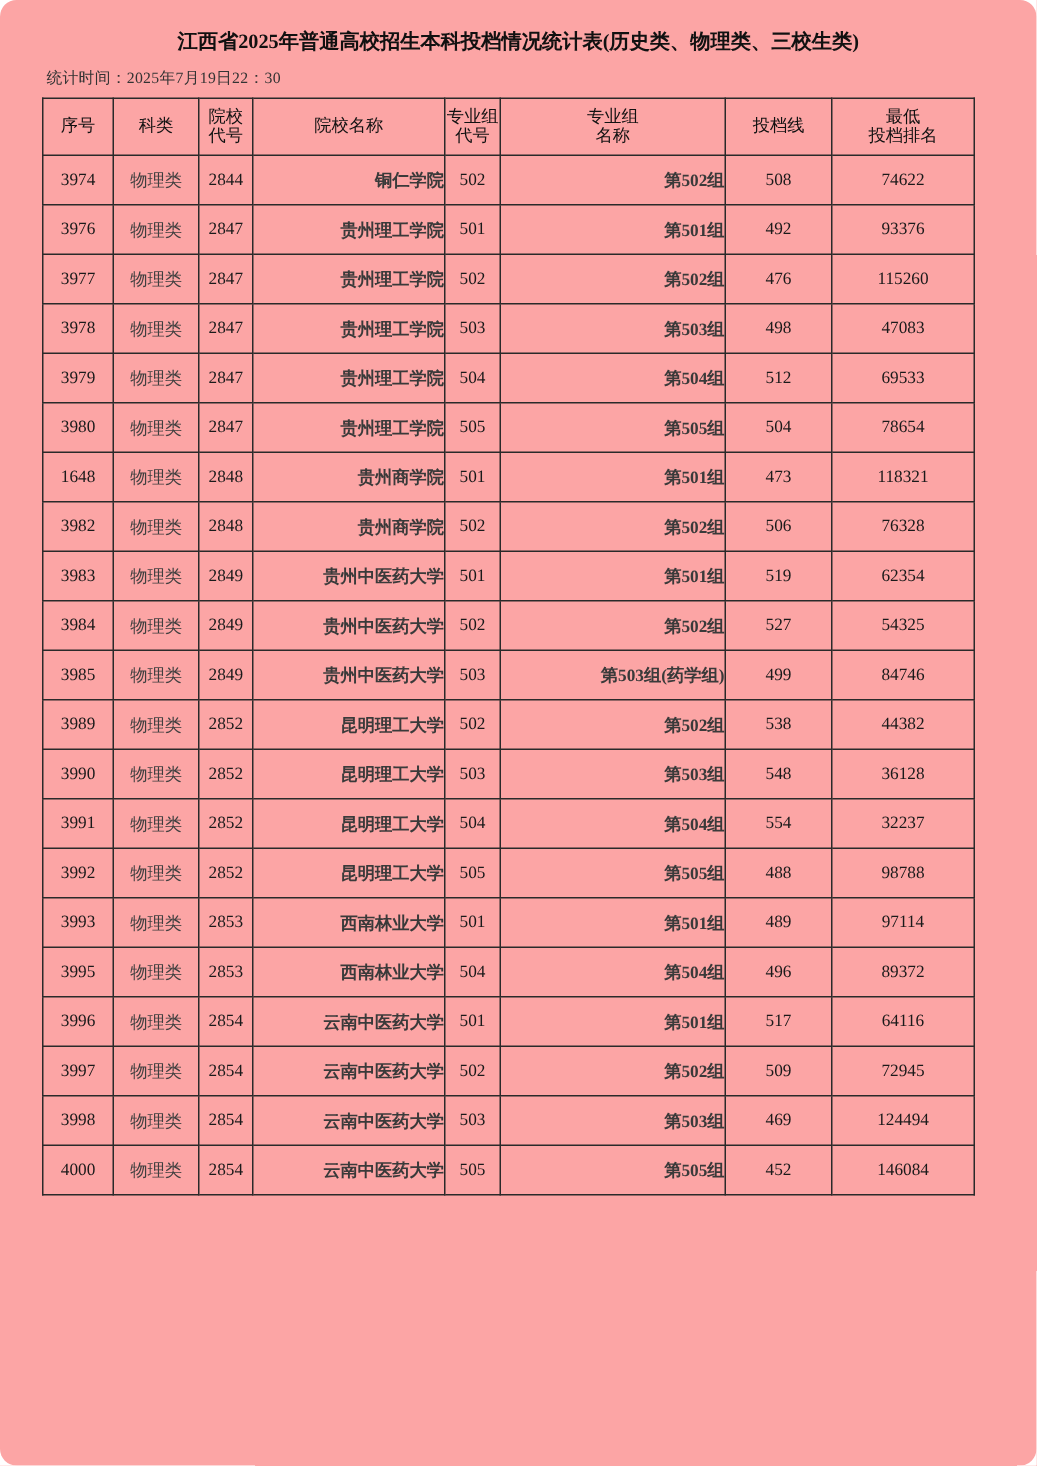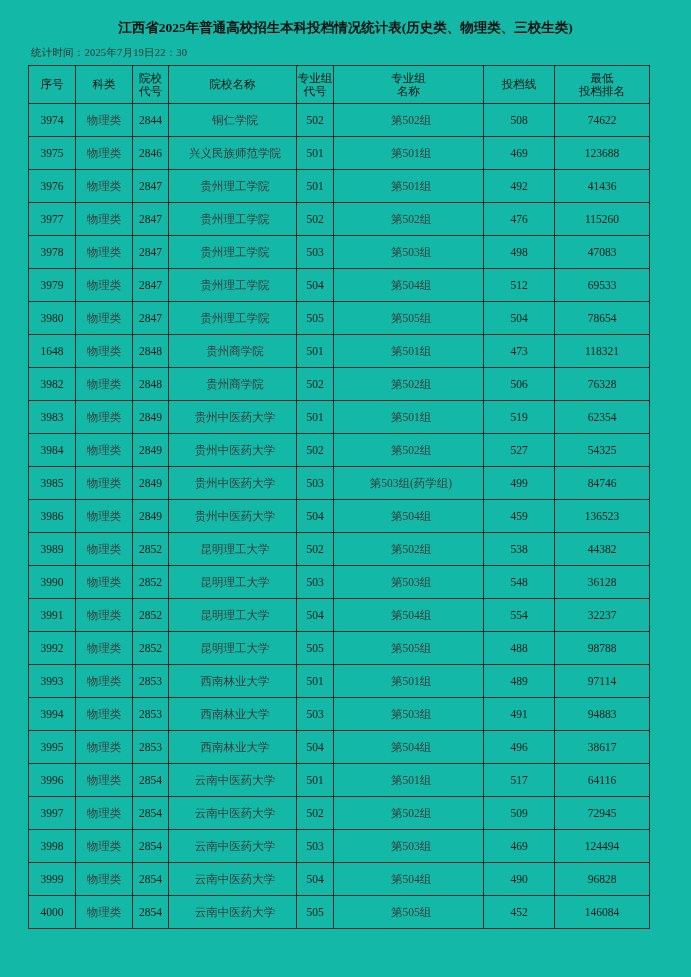--- a/index.html
+++ b/index.html
@@ -12,21 +12,22 @@
     height: 977px;
     font-family: "Liberation Serif", "DejaVu Serif", serif;
     color: #1a1a1a;
     overflow: hidden;
     position: relative;
   }
   .page {
     width: 691px;
     height: 977px;
     position: relative;
-    background: #14b8a6;
+    background: #fca5a5;
+    border-radius: 11px;
   }
   .doc-title {
     text-align: center;
     font-size: 13.5px;
     font-weight: bold;
     letter-spacing: 0px;
     padding-top: 18px;
     line-height: 20px;
     color: #111;
   }
@@ -64,23 +65,24 @@
     display: block;
   }
   tbody td {
     height: 32px;
     font-size: 11.5px;
     text-align: center;
     color: #1a1a1a;
   }
   tbody td.c-name,
   tbody td.g-name {
-    text-align: center;
+    text-align: right;
     padding-left: 5px;
     color: #3a3a3a;
+    font-weight: bold;
   }
   tbody td.c-kelei {
     color: #3f3f3f;
   }
   
   col.w-seq      { width: 47px; }
   col.w-kelei    { width: 57px; }
   col.w-code     { width: 36px; }
   col.w-cname    { width: 128px; }
   col.w-gcode    { width: 37px; }
@@ -137,38 +139,28 @@
           <td>3974</td>
           <td class="c-kelei">物理类</td>
           <td>2844</td>
           <td class="c-name">铜仁学院</td>
           <td>502</td>
           <td class="g-name">第502组</td>
           <td>508</td>
           <td>74622</td>
         </tr>
         <tr>
-          <td>3975</td>
-          <td class="c-kelei">物理类</td>
-          <td>2846</td>
-          <td class="c-name">兴义民族师范学院</td>
-          <td>501</td>
-          <td class="g-name">第501组</td>
-          <td>469</td>
-          <td>123688</td>
-        </tr>
-        <tr>
           <td>3976</td>
           <td class="c-kelei">物理类</td>
           <td>2847</td>
           <td class="c-name">贵州理工学院</td>
           <td>501</td>
           <td class="g-name">第501组</td>
           <td>492</td>
-          <td>41436</td>
+          <td>93376</td>
         </tr>
         <tr>
           <td>3977</td>
           <td class="c-kelei">物理类</td>
           <td>2847</td>
           <td class="c-name">贵州理工学院</td>
           <td>502</td>
           <td class="g-name">第502组</td>
           <td>476</td>
           <td>115260</td>
@@ -247,30 +239,20 @@
           <td>3985</td>
           <td class="c-kelei">物理类</td>
           <td>2849</td>
           <td class="c-name">贵州中医药大学</td>
           <td>503</td>
           <td class="g-name">第503组(药学组)</td>
           <td>499</td>
           <td>84746</td>
         </tr>
         <tr>
-          <td>3986</td>
-          <td class="c-kelei">物理类</td>
-          <td>2849</td>
-          <td class="c-name">贵州中医药大学</td>
-          <td>504</td>
-          <td class="g-name">第504组</td>
-          <td>459</td>
-          <td>136523</td>
-        </tr>
-        <tr>
           <td>3989</td>
           <td class="c-kelei">物理类</td>
           <td>2852</td>
           <td class="c-name">昆明理工大学</td>
           <td>502</td>
           <td class="g-name">第502组</td>
           <td>538</td>
           <td>44382</td>
         </tr>
         <tr>
@@ -307,38 +289,28 @@
           <td>3993</td>
           <td class="c-kelei">物理类</td>
           <td>2853</td>
           <td class="c-name">西南林业大学</td>
           <td>501</td>
           <td class="g-name">第501组</td>
           <td>489</td>
           <td>97114</td>
         </tr>
         <tr>
-          <td>3994</td>
-          <td class="c-kelei">物理类</td>
-          <td>2853</td>
-          <td class="c-name">西南林业大学</td>
-          <td>503</td>
-          <td class="g-name">第503组</td>
-          <td>491</td>
-          <td>94883</td>
-        </tr>
-        <tr>
           <td>3995</td>
           <td class="c-kelei">物理类</td>
           <td>2853</td>
           <td class="c-name">西南林业大学</td>
           <td>504</td>
           <td class="g-name">第504组</td>
           <td>496</td>
-          <td>38617</td>
+          <td>89372</td>
         </tr>
         <tr>
           <td>3996</td>
           <td class="c-kelei">物理类</td>
           <td>2854</td>
           <td class="c-name">云南中医药大学</td>
           <td>501</td>
           <td class="g-name">第501组</td>
           <td>517</td>
           <td>64116</td>
@@ -357,30 +329,20 @@
           <td>3998</td>
           <td class="c-kelei">物理类</td>
           <td>2854</td>
           <td class="c-name">云南中医药大学</td>
           <td>503</td>
           <td class="g-name">第503组</td>
           <td>469</td>
           <td>124494</td>
         </tr>
         <tr>
-          <td>3999</td>
-          <td class="c-kelei">物理类</td>
-          <td>2854</td>
-          <td class="c-name">云南中医药大学</td>
-          <td>504</td>
-          <td class="g-name">第504组</td>
-          <td>490</td>
-          <td>96828</td>
-        </tr>
-        <tr>
           <td>4000</td>
           <td class="c-kelei">物理类</td>
           <td>2854</td>
           <td class="c-name">云南中医药大学</td>
           <td>505</td>
           <td class="g-name">第505组</td>
           <td>452</td>
           <td>146084</td>
         </tr>
       </tbody>

